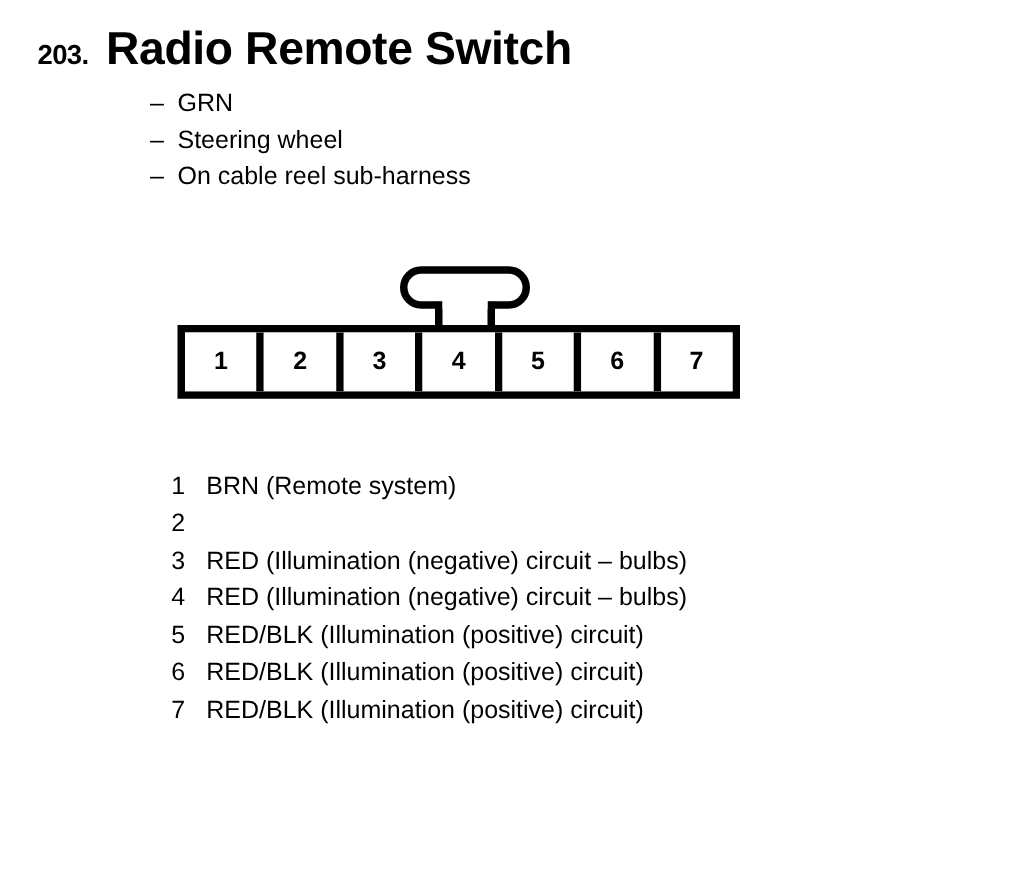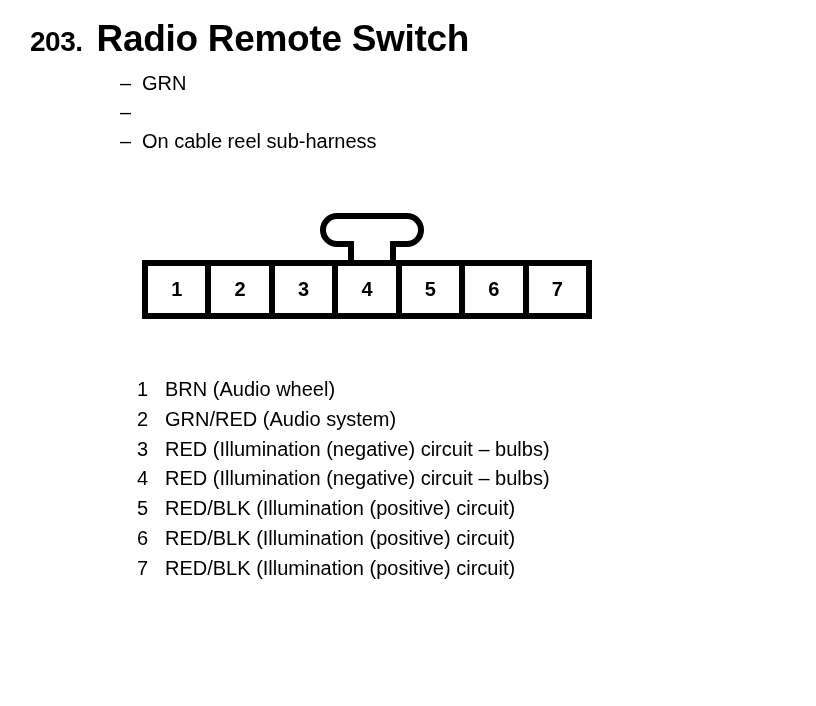--- a/index.html
+++ b/index.html
@@ -19,21 +19,21 @@
   
   .title-row {
     position: absolute;
     left: 30px;
     top: 18px;
     display: flex;
     align-items: baseline;
     white-space: nowrap;
   }
   .title-number {
-    font-size: 28px;
+    font-size: 22px;
     font-weight: bold;
     letter-spacing: -0.5px;
   }
   .title-text {
     font-size: 37px;
     font-weight: bold;
     margin-left: 14px;
     letter-spacing: -0.3px;
   }
 
@@ -150,20 +150,21 @@
   <span class="title-text">Radio Remote Switch</span>
 </div>
 
 <div class="bullet-list">
   <div class="bullet-item">
     <span class="bullet-dash">–</span>
     <span>GRN</span>
   </div>
   <div class="bullet-item">
     <span class="bullet-dash">–</span>
+    <span>Steering wheel</span>
   </div>
   <div class="bullet-item">
     <span class="bullet-dash">–</span>
     <span>On cable reel sub-harness</span>
   </div>
 </div>
 
 <div class="connector">
   <div class="tab"></div>
   <div class="tab-neck"></div>
@@ -175,25 +176,24 @@
     <div class="pin-cell">4</div>
     <div class="pin-cell">5</div>
     <div class="pin-cell">6</div>
     <div class="pin-cell">7</div>
   </div>
 </div>
 
 <div class="legend">
   <div class="legend-row">
     <span class="legend-num">1</span>
-    <span class="legend-desc">BRN (Audio wheel)</span>
+    <span class="legend-desc">BRN (Remote system)</span>
   </div>
   <div class="legend-row">
     <span class="legend-num">2</span>
-    <span class="legend-desc">GRN/RED (Audio system)</span>
   </div>
   <div class="legend-row">
     <span class="legend-num">3</span>
     <span class="legend-desc">RED (Illumination (negative) circuit – bulbs)</span>
   </div>
   <div class="legend-row">
     <span class="legend-num">4</span>
     <span class="legend-desc">RED (Illumination (negative) circuit – bulbs)</span>
   </div>
   <div class="legend-row">

